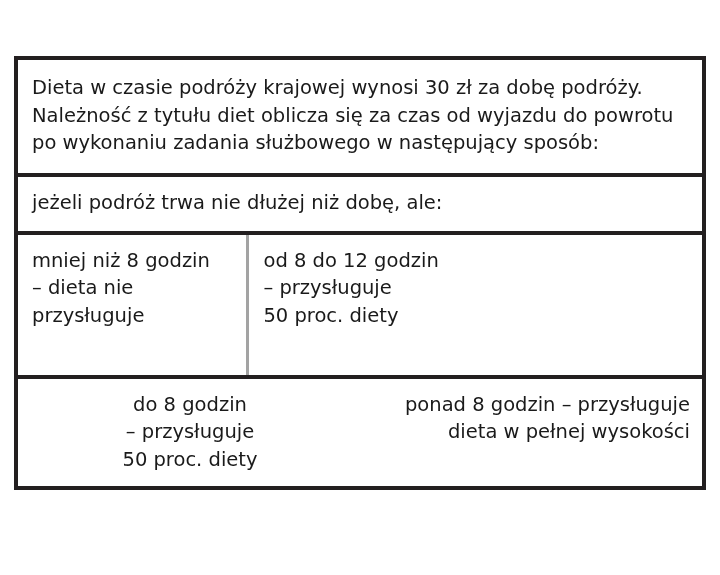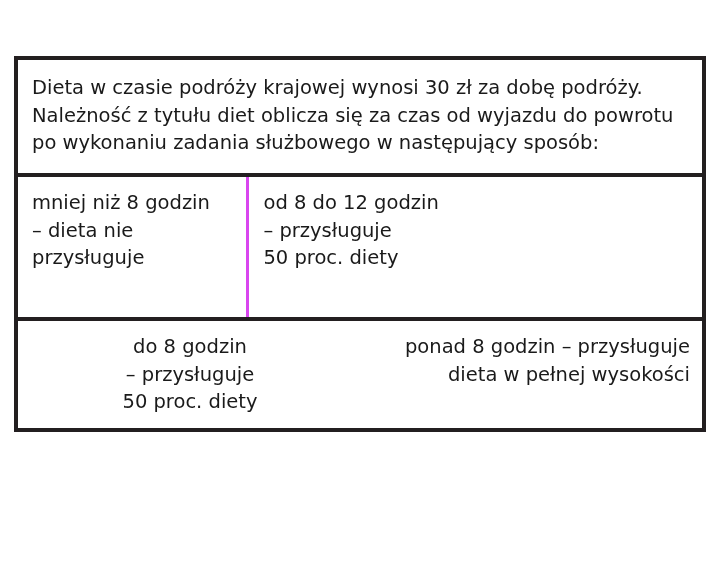--- a/index.html
+++ b/index.html
@@ -52,21 +52,21 @@
     border-radius: 28px;
   }
   .col {
     box-sizing: border-box;
     padding: 12px 12px 16px 14px;
     font-size: 19.5px;
     line-height: 1.42;
     min-height: 140px;
   }
   .col1 { width: 33.4%; }
-  .col2 { width: 33.3%; border-left: 3px solid #d946ef; }
+  .col2 { width: 33.3%; border-left: 3px solid #a3a3a3; }
   .col3 { width: 33.3%; border-left: 3px solid #231f20; }
   .twocols {
     display: flex;
     width: 100%;
     box-sizing: border-box;
   }
   .tcol {
     box-sizing: border-box;
     padding: 12px 12px 12px 14px;
     font-size: 19.5px;
@@ -79,20 +79,23 @@
 </head>
 <body>
 
 <div class="doc">
   <div class="table">
 
     <div class="row">
       <div class="cellblock intro">Dieta w czasie podróży krajowej wynosi 30 zł za dobę podróży. Należność z tytułu diet oblicza się za czas od wyjazdu do powrotu po wykonaniu zadania służbowego w następujący sposób:</div>
     </div>
 
+    <div class="row">
+      <div class="cellblock">jeżeli podróż trwa nie dłużej niż dobę, ale:</div>
+    </div>
 
     <div class="row">
       <div class="cols">
         <div class="col col1 nowrapline">mniej niż 8 godzin
 – dieta nie
 przysługuje</div>
         <div class="col col2 nowrapline">od 8 do 12 godzin
 – przysługuje
 50 proc. diety</div>
       </div>

